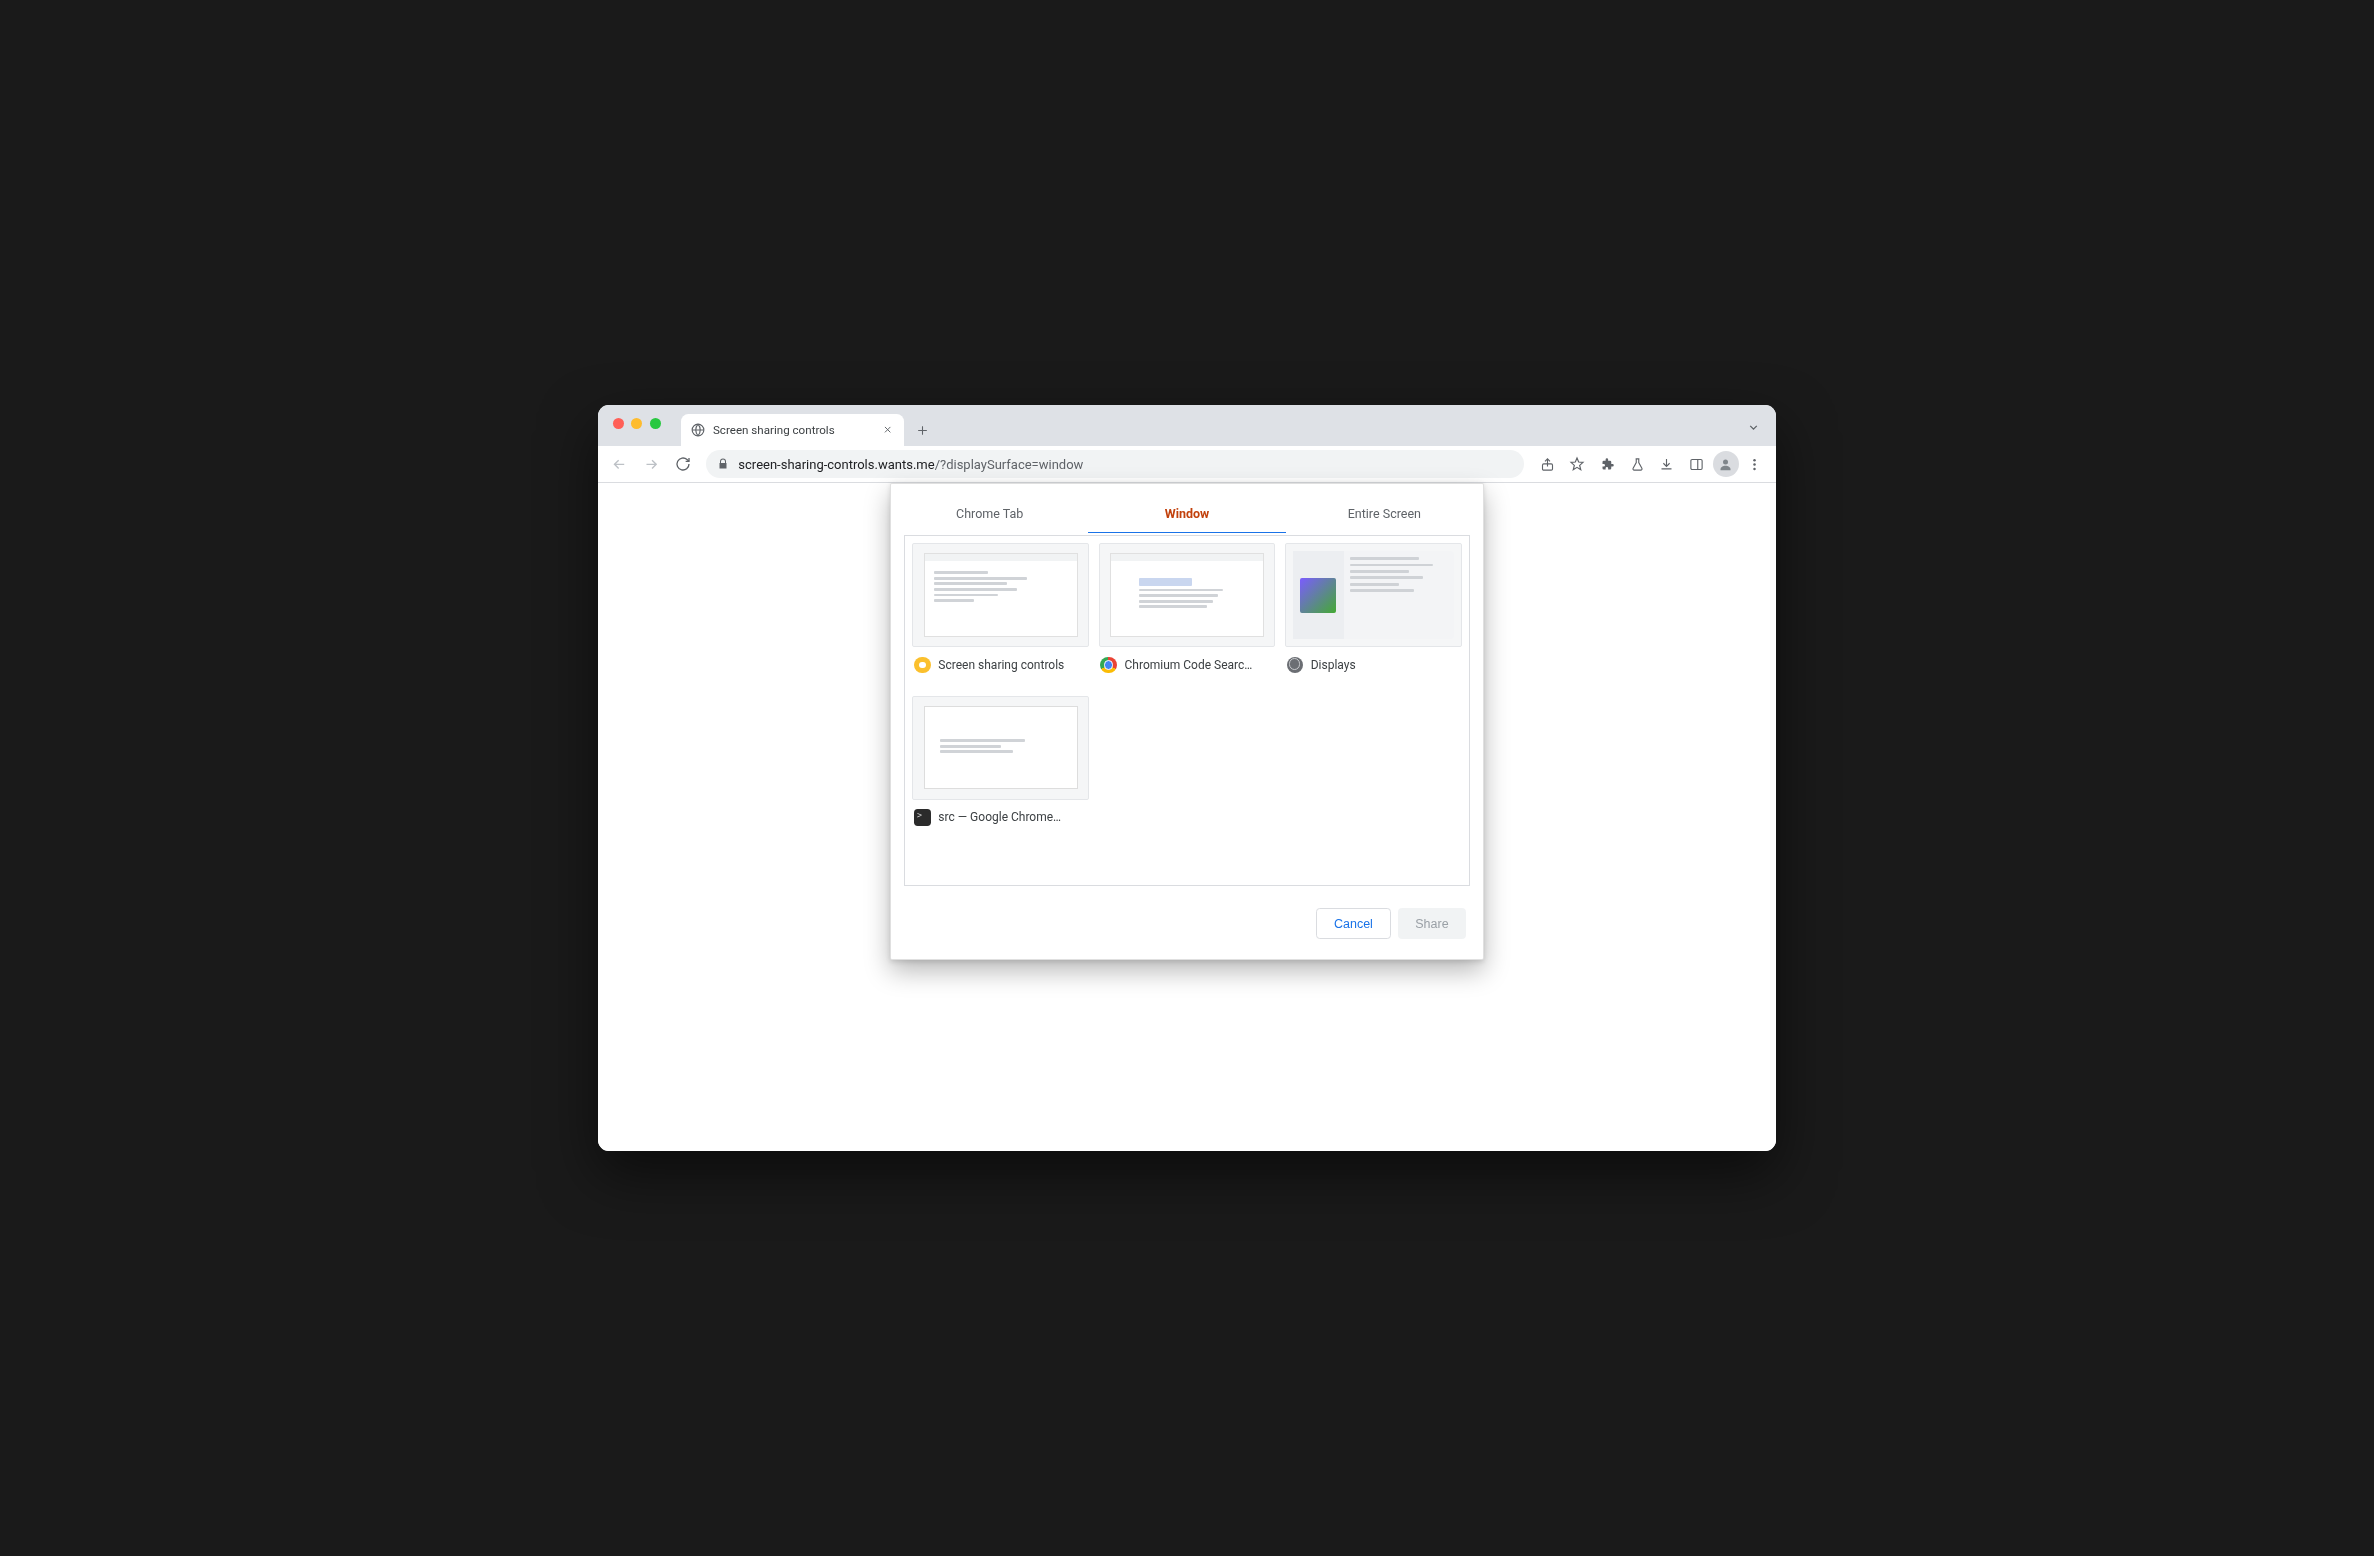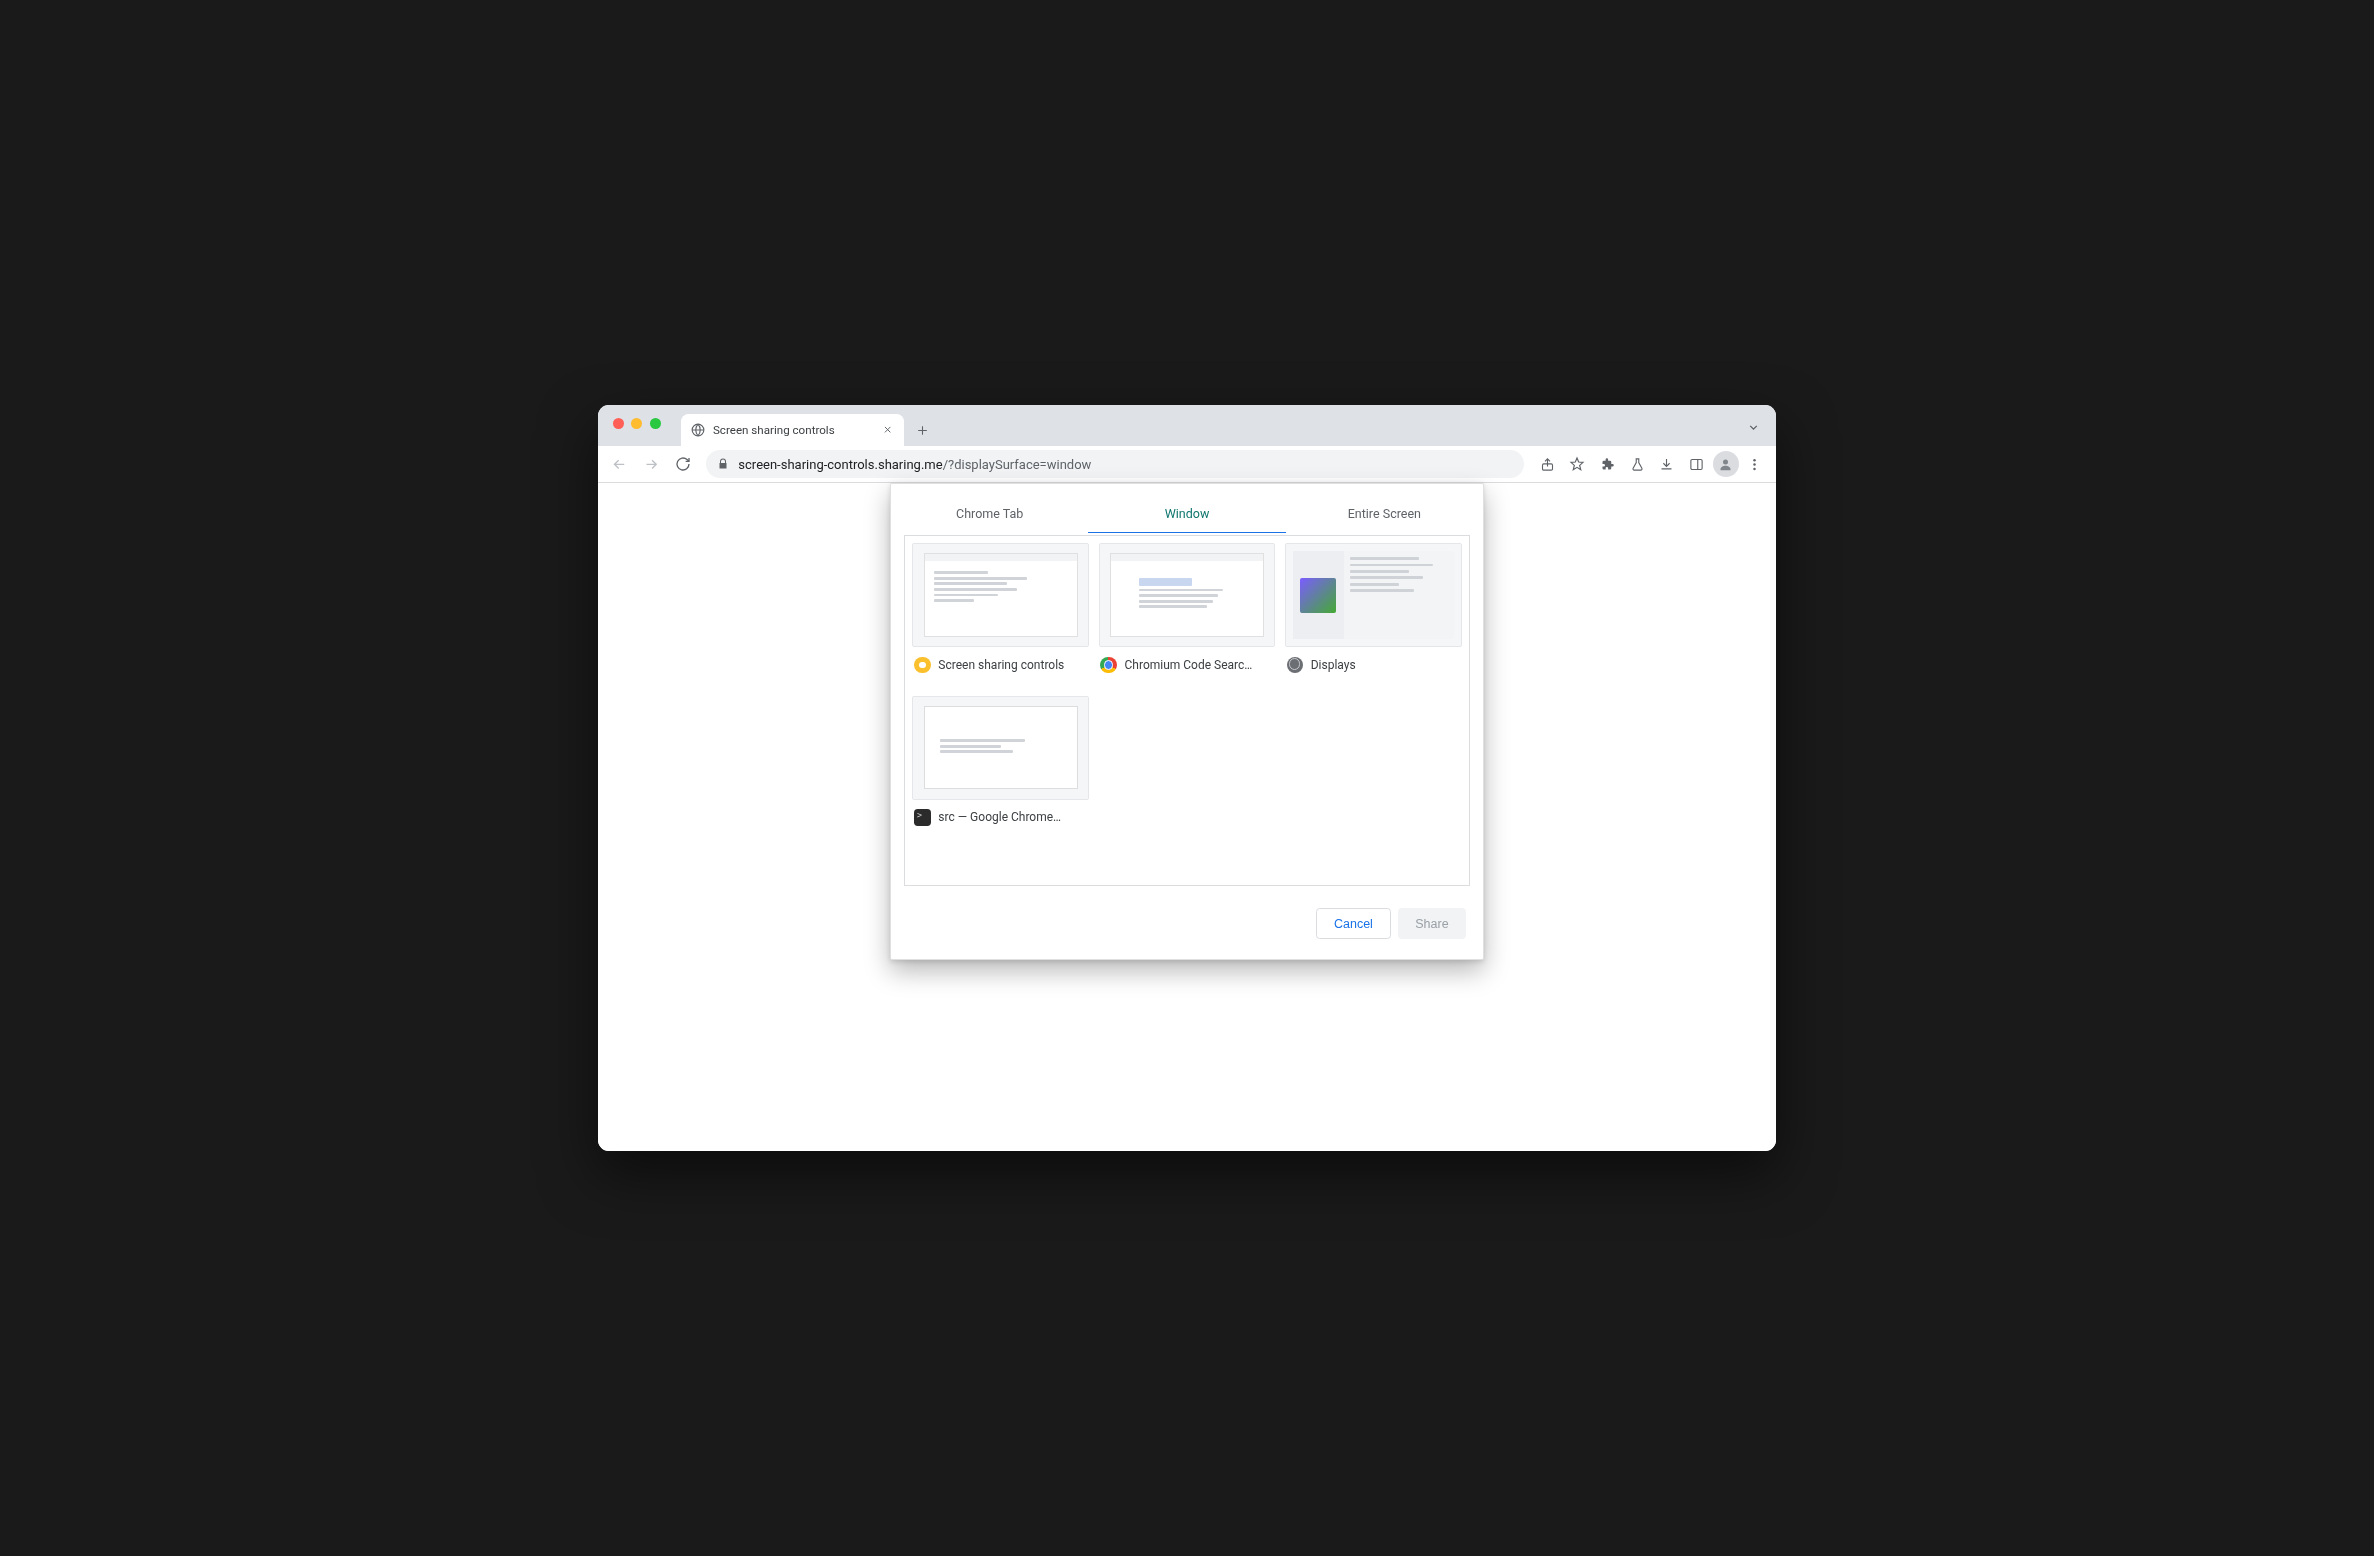--- a/index.html
+++ b/index.html
@@ -143,23 +143,23 @@
   .mtab {
     flex:1;
     text-align:center;
     padding: 11px 0;
     font-size: 12.5px;
     color:#5f6368;
     border-bottom: 1.9px solid transparent;
     cursor:pointer;
   }
   .mtab.active {
-    color:#0f766e;
+    color:#c2410c;
     border-bottom-color:#1a73e8;
-    font-weight:400;
+    font-weight:700;
   }
   .modal-body {
     border:0.9px solid #dadce0;
     margin: 1.9px 13px 13px 13px;
     padding: 7.4px;
     display:grid;
     grid-template-columns: repeat(3, 1fr);
     gap: 7.4px 9.3px;
     min-height: 351px;
     align-content: start;
@@ -304,21 +304,21 @@
           <path d="M21 3v5h-5"></path>
         </svg>
     </div>
     <div class="omnibox">
       <span class="lock">
         <svg width="12" height="12" viewBox="0 0 24 24" fill="currentColor">
             <path d="M6 10V7a6 6 0 1112 0v3h1v11H5V10h1zm2 0h8V7a4 4 0 10-8 0v3z"></path>
           </svg>
       </span>
       <span>
-        <span class="url-host">screen-sharing-controls.sharing.me</span><span class="url-path">/?displaySurface=window</span>
+        <span class="url-host">screen-sharing-controls.wants.me</span><span class="url-path">/?displaySurface=window</span>
       </span>
     </div>
     <div class="right-icons">
       <div class="tbtn">
         <svg width="15" height="15" viewBox="0 0 24 24" stroke="currentColor" stroke-width="1.8" fill="none">
             <path d="M12 3v12M8 7l4-4 4 4"></path>
             <rect x="4" y="11" width="16" height="10" rx="2"></rect>
           </svg>
       </div>
       <div class="tbtn">

